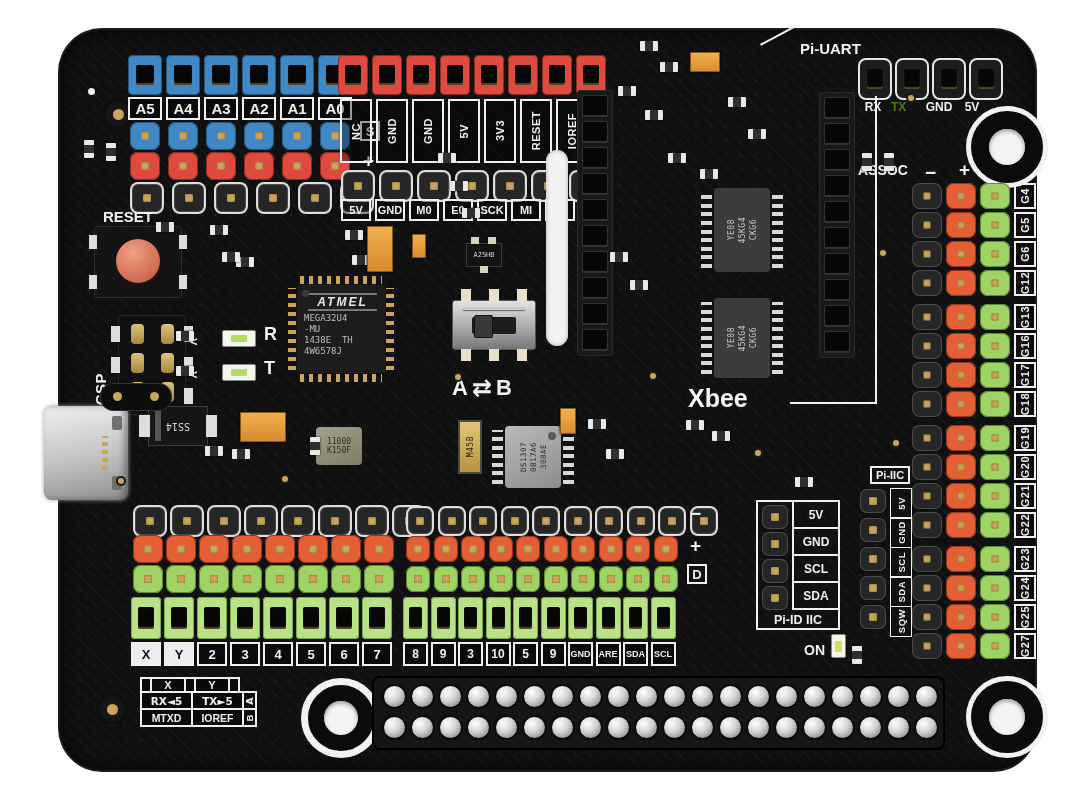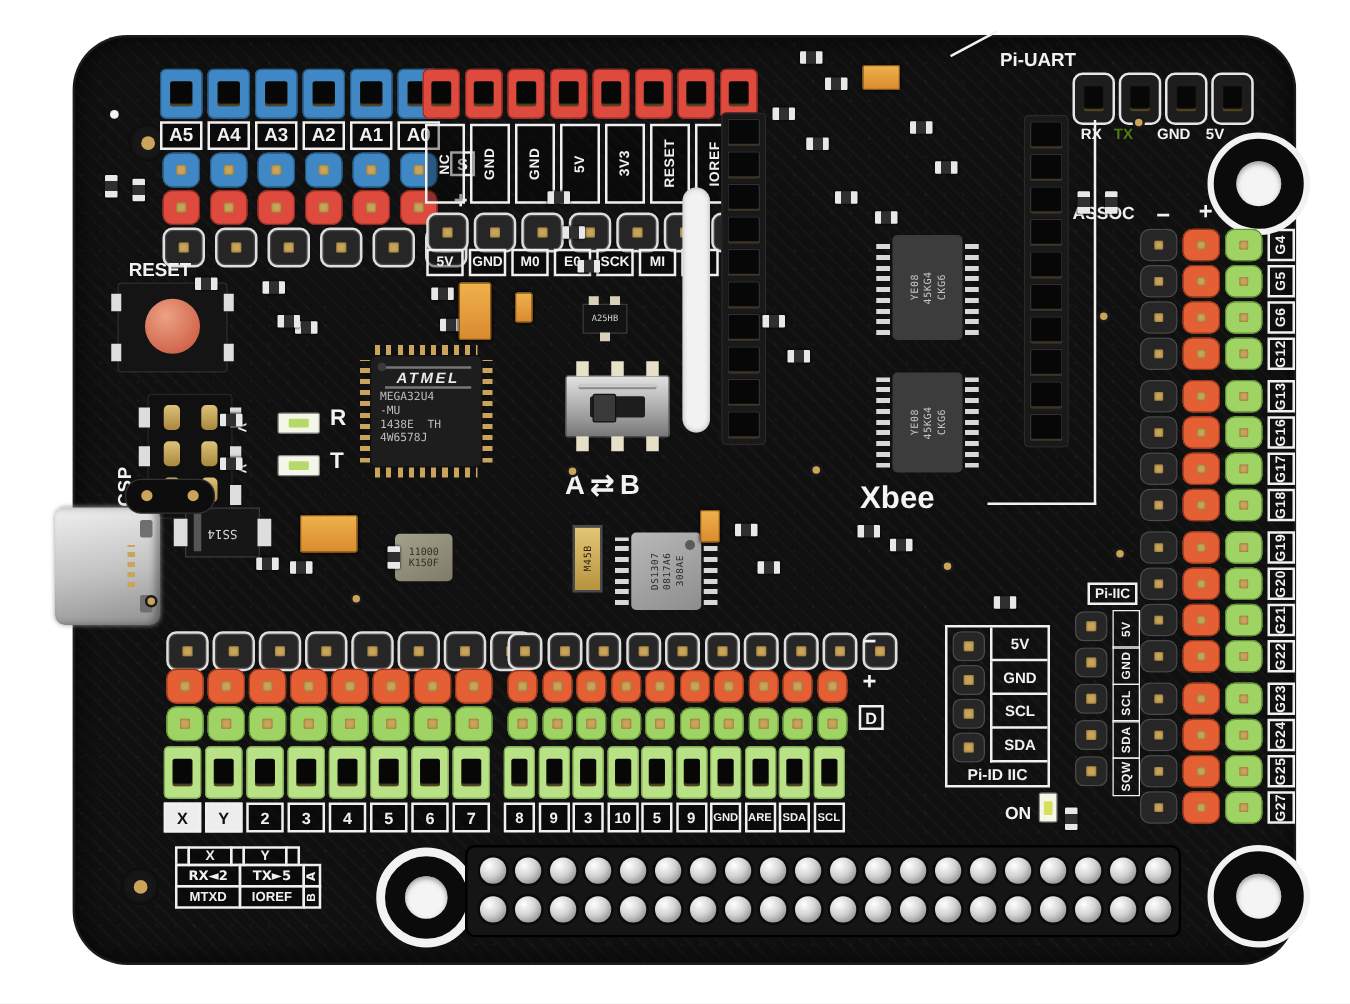--- a/index.html
+++ b/index.html
@@ -701,21 +701,21 @@
 
   <div class="abs" style="left:140px;top:677px;">
     <div style="display:flex;">
       <div class="lbox" style="width:12px;height:16px;"></div>
       <div class="lbox" style="width:36px;height:16px;font-size:11px;margin-left:-2px;">X</div>
       <div class="lbox" style="width:12px;height:16px;margin-left:-2px;"></div>
       <div class="lbox" style="width:36px;height:16px;font-size:11px;margin-left:-2px;">Y</div>
       <div class="lbox" style="width:12px;height:16px;margin-left:-2px;"></div>
     </div>
     <div style="display:flex;margin-top:-2px;font-family:'DejaVu Sans',sans-serif;">
-      <div class="lbox" style="width:53px;height:19px;font-size:10.5px;">RX◄2</div>
+      <div class="lbox" style="width:53px;height:19px;font-size:10.5px;">RX◄5</div>
       <div class="lbox" style="width:53px;height:19px;font-size:10.5px;margin-left:-2px;">TX►5</div>
       <div class="lbox" style="width:15px;height:19px;margin-left:-2px;">
           <span class="vtext" style="font-size:9.5px;">A</span>
         </div>
     </div>
     <div style="display:flex;margin-top:-2px;">
       <div class="lbox" style="width:53px;height:19px;font-size:10.5px;">MTXD</div>
       <div class="lbox" style="width:53px;height:19px;font-size:10.5px;margin-left:-2px;">IOREF</div>
       <div class="lbox" style="width:15px;height:19px;margin-left:-2px;">
           <span class="vtext" style="font-size:9.5px;">B</span>

